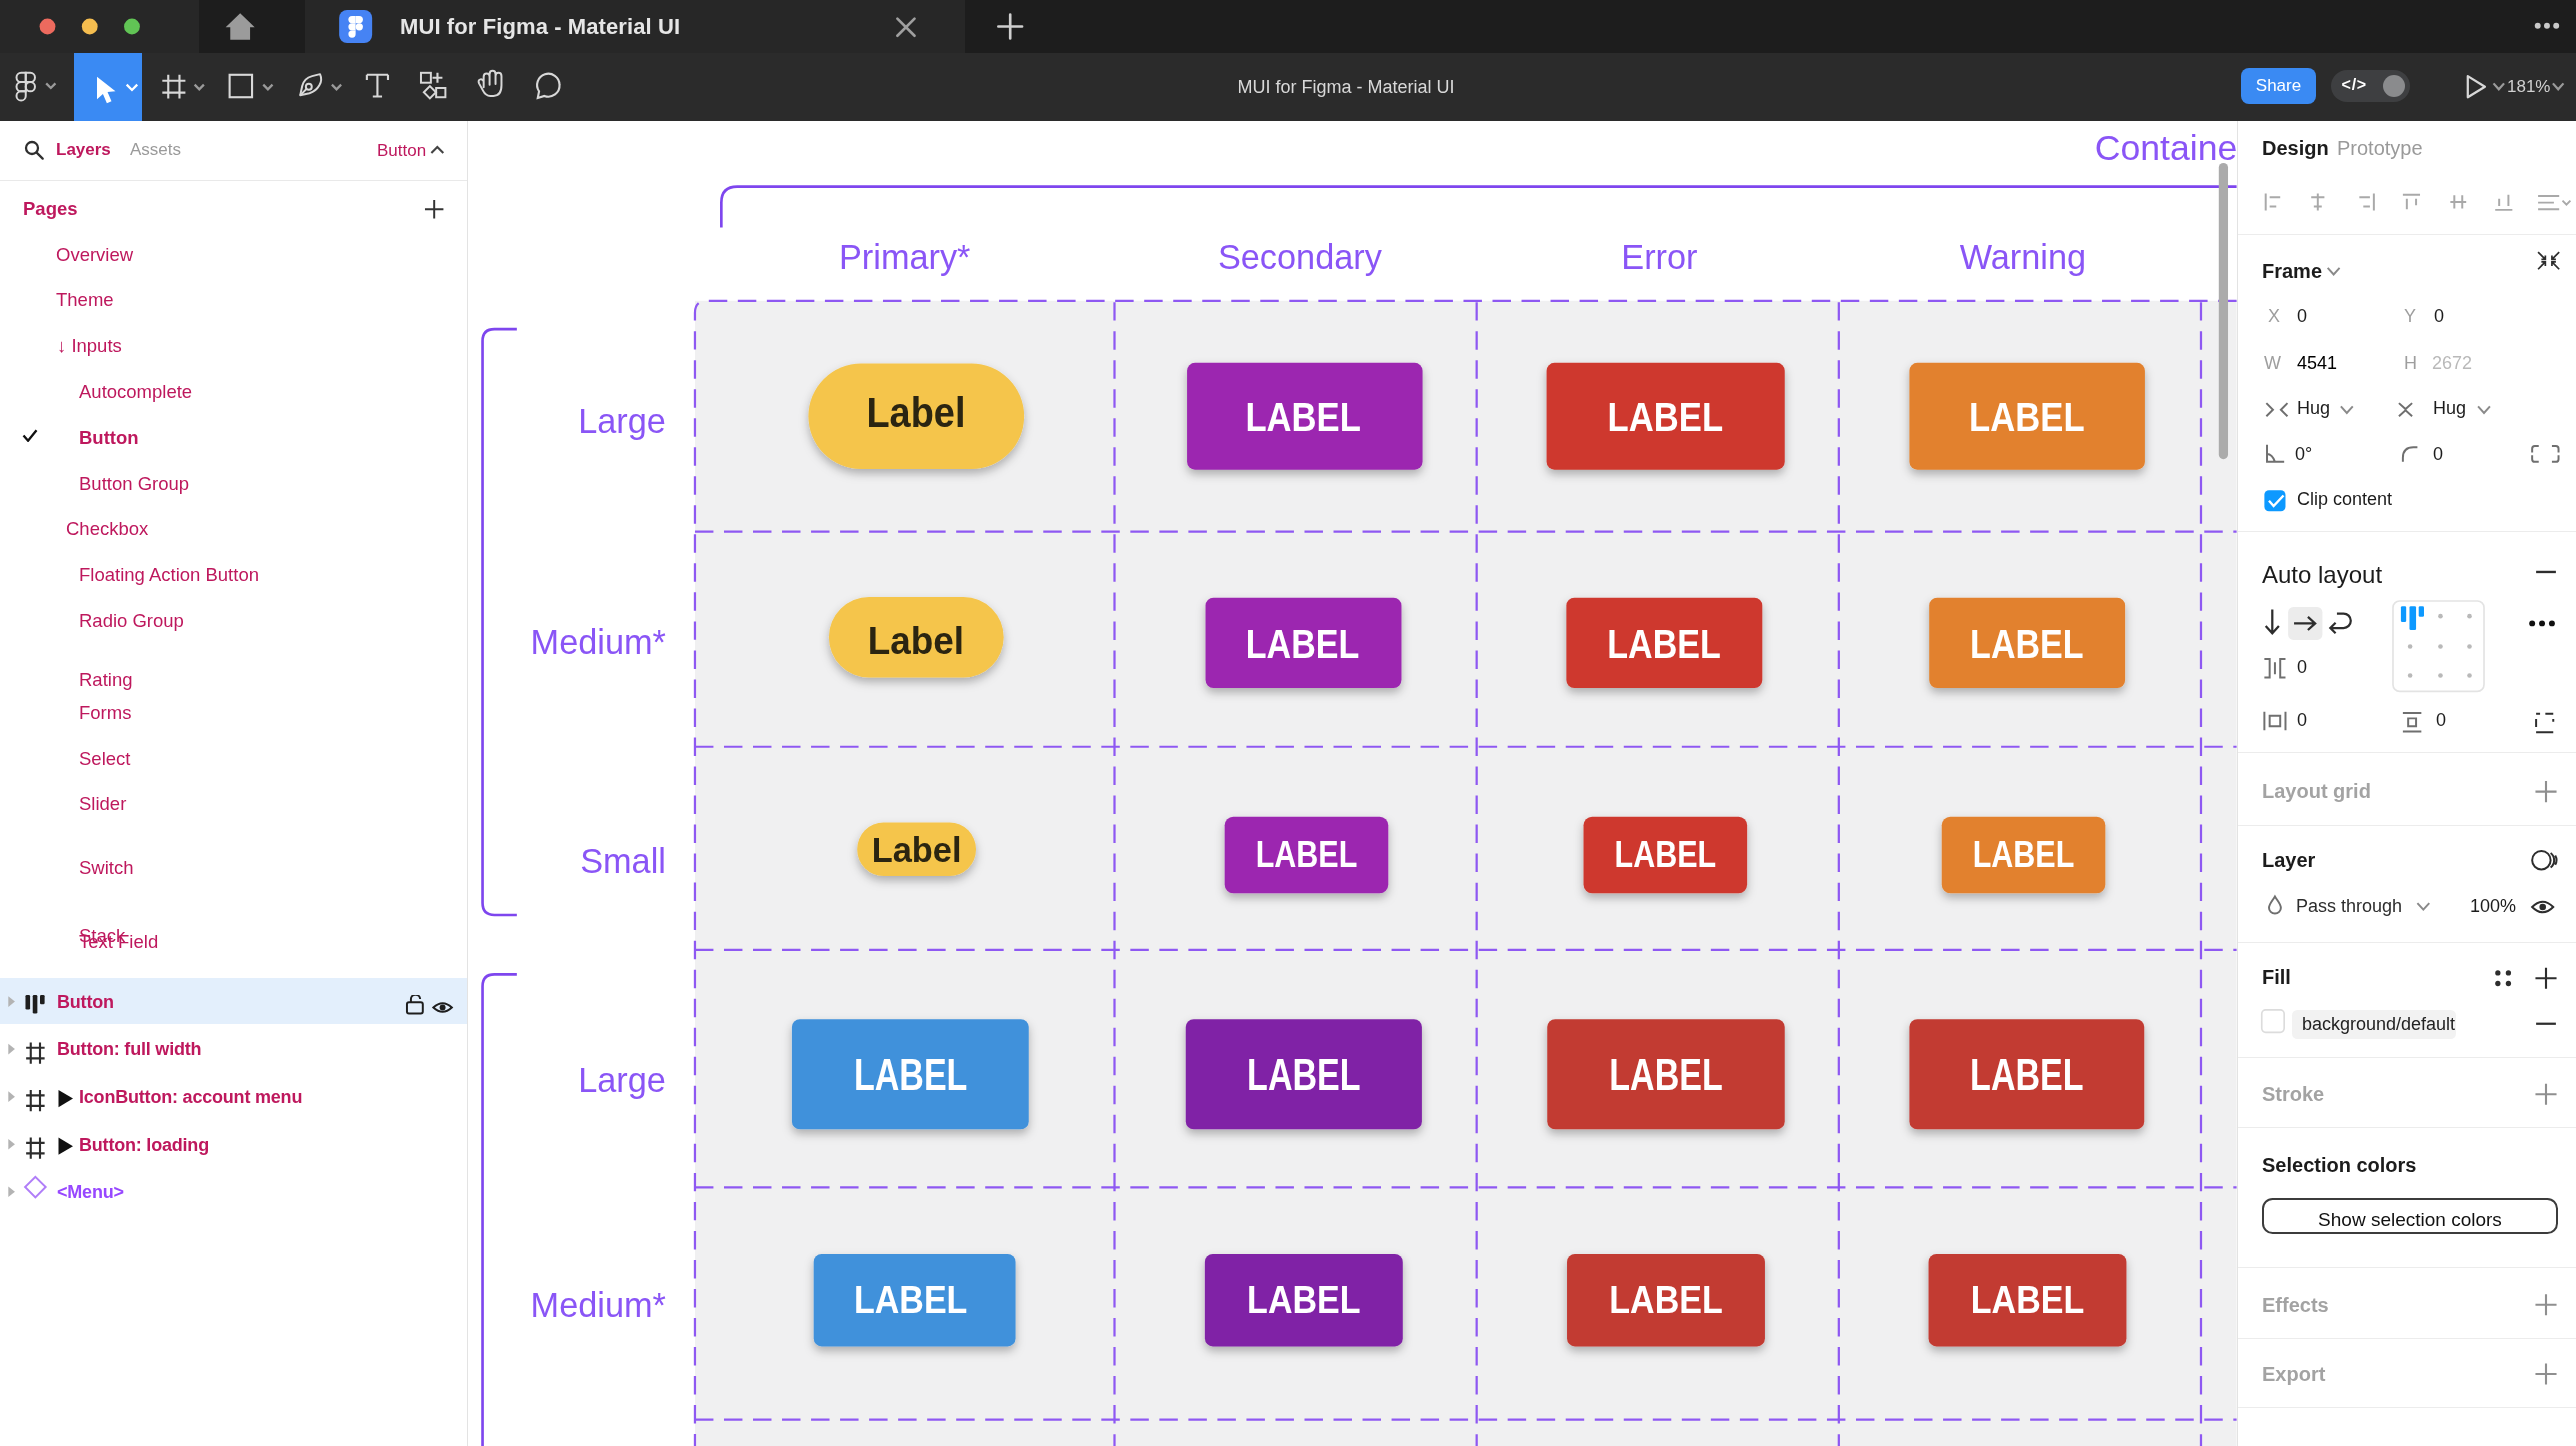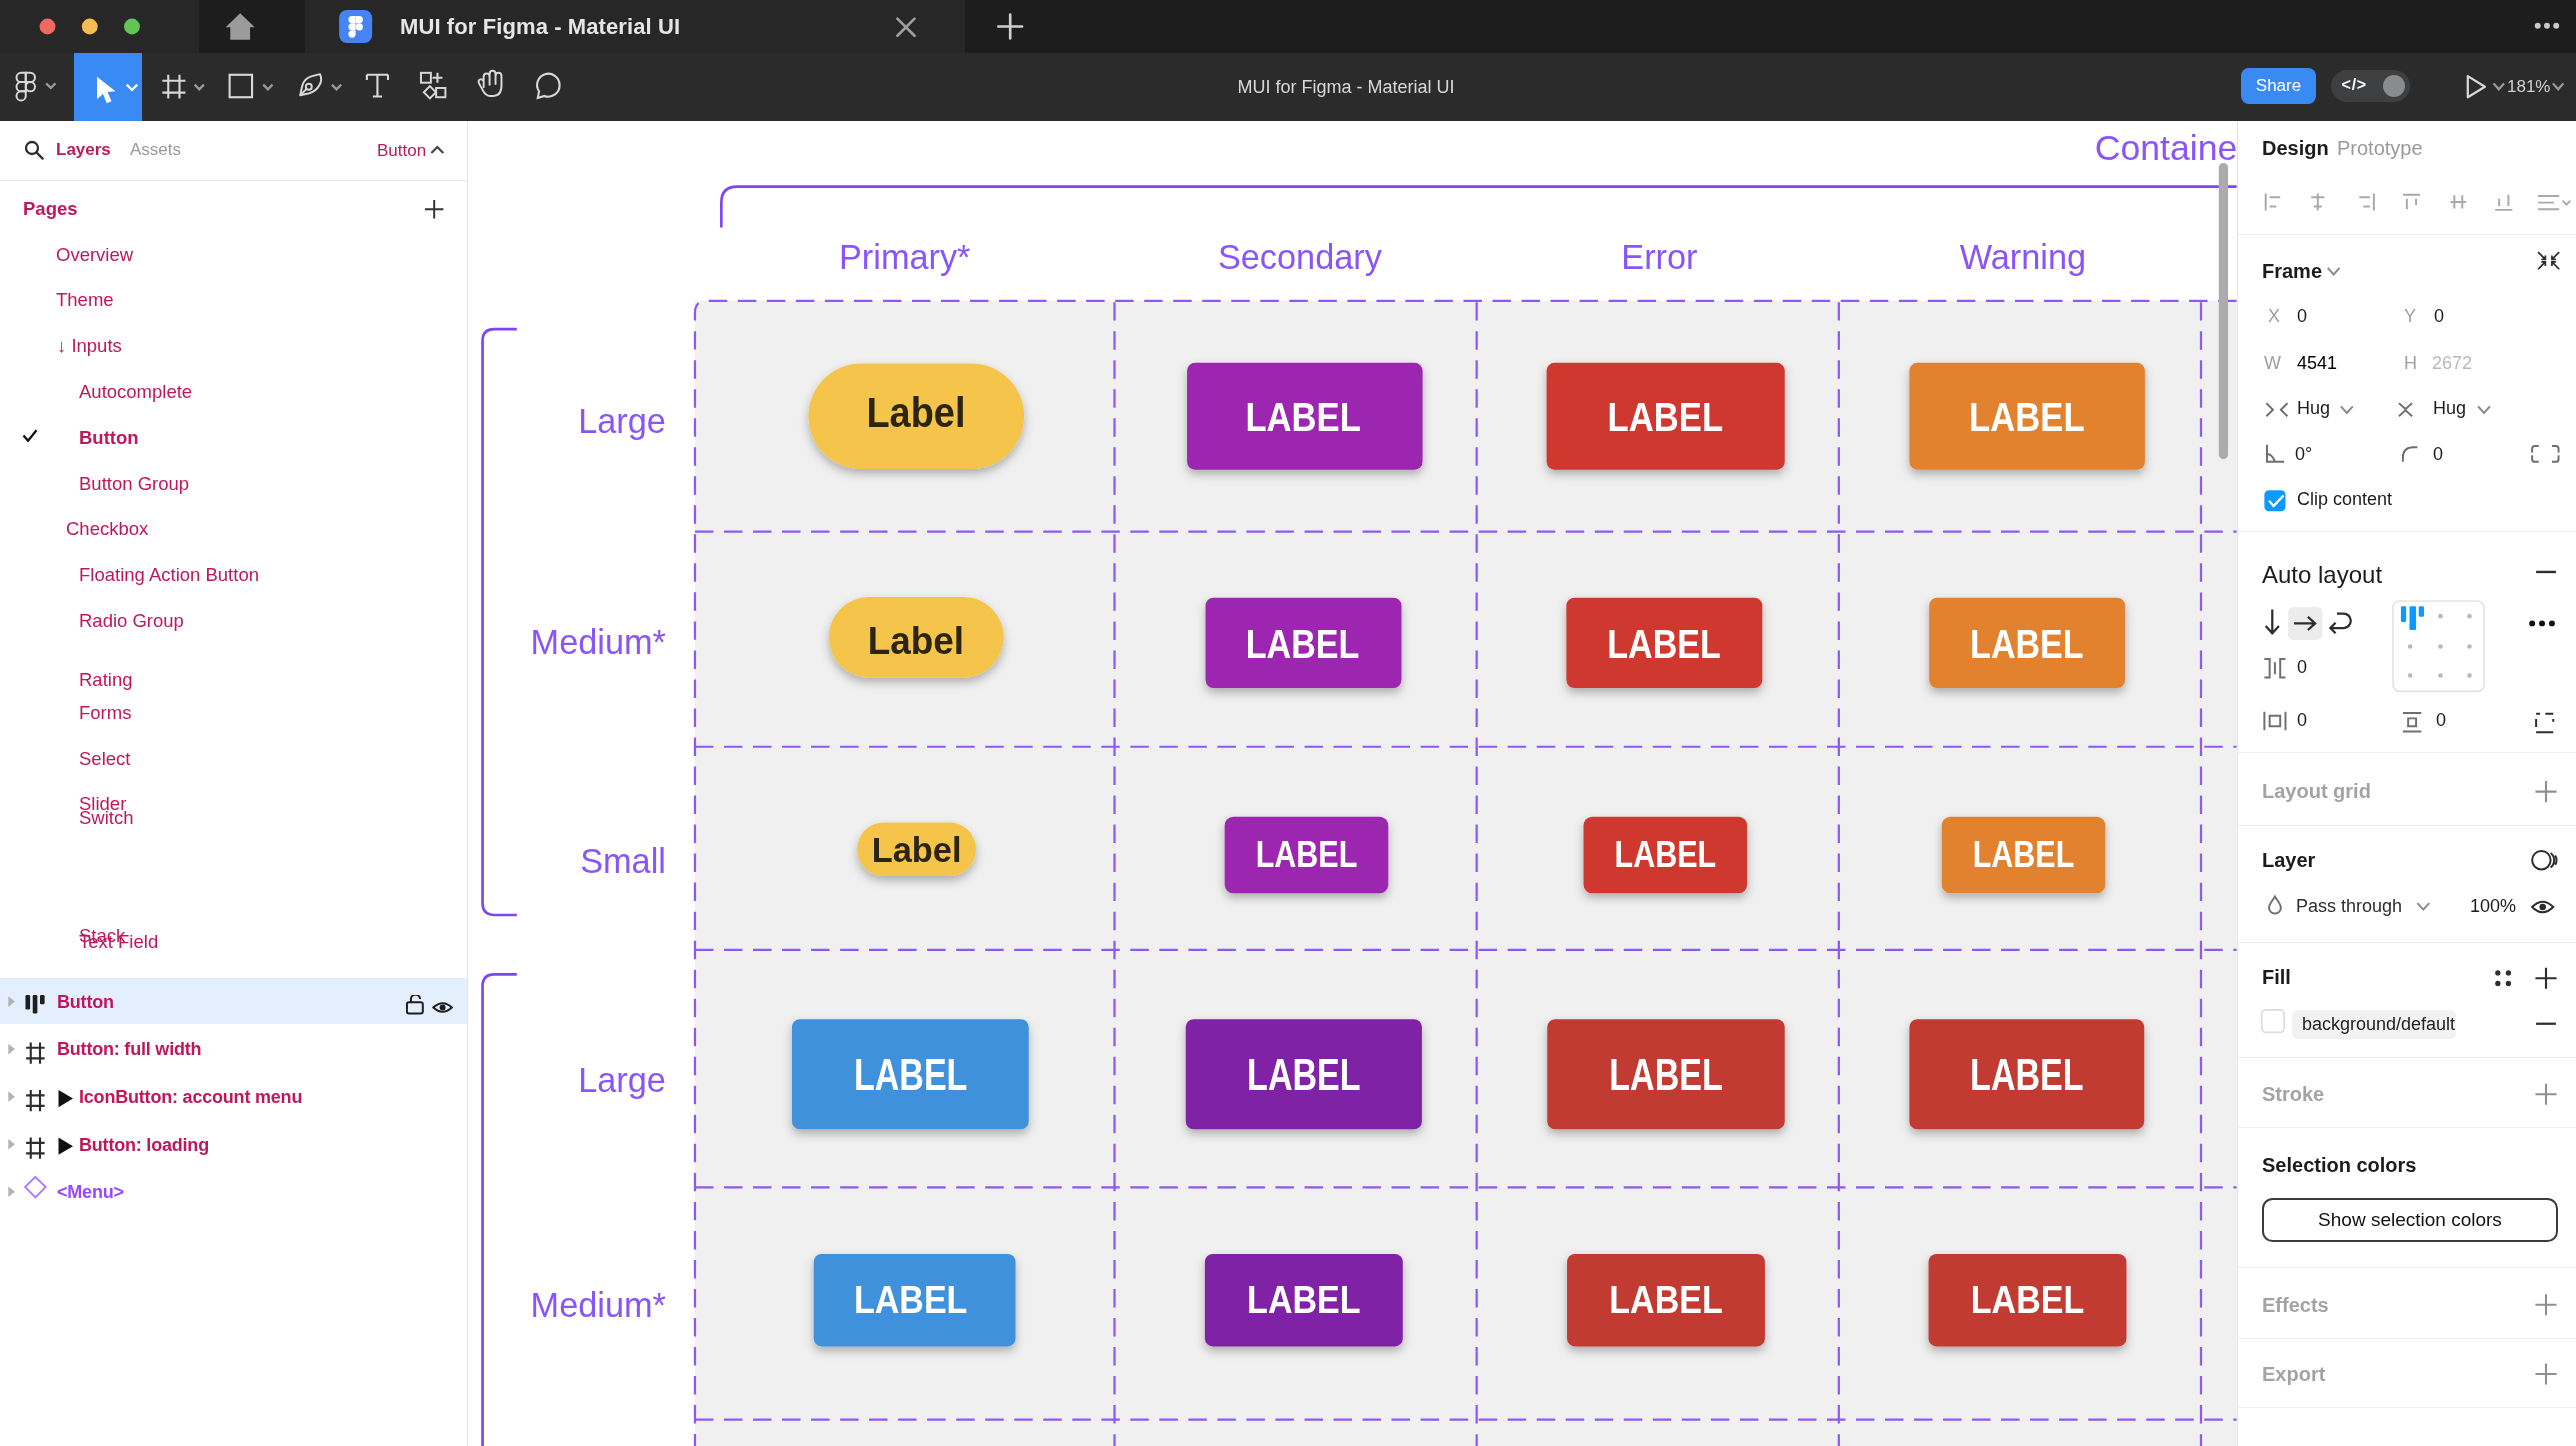--- a/index.html
+++ b/index.html
@@ -239,21 +239,21 @@
     </svg>
   <div class="ltxt" style="left:79px;top:306px;font-weight:700;">Button</div>
   <div class="ltxt" style="left:79px;top:352px;">Button Group</div>
   <div class="ltxt" style="left:66px;top:397px;">Checkbox</div>
   <div class="ltxt" style="left:79px;top:443px;">Floating Action Button</div>
   <div class="ltxt" style="left:79px;top:489px;">Radio Group</div>
   <div class="ltxt" style="left:79px;top:548px;">Rating</div>
   <div class="ltxt" style="left:79px;top:581px;">Forms</div>
   <div class="ltxt" style="left:79px;top:627px;">Select</div>
   <div class="ltxt" style="left:79px;top:672px;">Slider</div>
-  <div class="ltxt" style="left:79px;top:686px;">Switch</div>
+  <div class="ltxt" style="left:79px;top:736px;">Switch</div>
   <div class="ltxt" style="left:79px;top:804px;">Stack</div>
   <div class="ltxt" style="left:79px;top:810px;">Text Field</div>
 
   <svg class="abs" style="left:6.6px;top:874px" width="462" height="330" viewBox="0 0 700 500">
 
     <g fill="#b3b3b3">
       <path d="M2 2 l10 8 l-10 8 z"></path>
       <path d="M2 74 l10 8 l-10 8 z"></path>
       <path d="M2 146 l10 8 l-10 8 z"></path>
       <path d="M2 218 l10 8 l-10 8 z"></path>
@@ -323,21 +323,21 @@
   <div class="rtxt abs" style="left:58px;top:775px;color:#2d2d2d;">Pass through</div>
   <div class="rtxt abs" style="left:232px;top:775px;">100%</div>
   <div class="rdiv abs" style="top:821px;"></div>
   <div class="rtxt abs" style="left:24px;top:845px;font-weight:700;font-size:20px;">Fill</div>
   <div class="abs" style="left:54px;top:889px;width:164px;height:29px;background:#f2f2f2;border-radius:5.3px;"></div>
   <div class="rtxt abs" style="left:64px;top:893px;color:#222;">background/default</div>
   <div class="rdiv abs" style="top:936px;"></div>
   <div class="rtxt abs" style="left:24px;top:962px;font-weight:700;font-size:20px;color:#a3a3a3;">Stroke</div>
   <div class="rdiv abs" style="top:1006px;"></div>
   <div class="rtxt abs" style="left:24px;top:1033px;font-weight:700;font-size:20px;">Selection colors</div>
-  <div class="abs" style="left:24px;top:1077px;width:296px;height:44px;border:2px solid #3c3c3c;border-radius:10.6px;box-sizing:border-box;text-align:center;line-height:40px;font-size:19px;color:#111;">Show selection colors</div>
+  <div class="abs" style="left:24px;top:1077px;width:296px;height:36px;border:2px solid #3c3c3c;border-radius:10.6px;box-sizing:border-box;text-align:center;line-height:40px;font-size:19px;color:#111;">Show selection colors</div>
   <div class="rdiv abs" style="top:1146px;"></div>
   <div class="rtxt abs" style="left:24px;top:1173px;font-weight:700;font-size:20px;color:#a3a3a3;">Effects</div>
   <div class="rdiv abs" style="top:1217px;"></div>
   <div class="rtxt abs" style="left:24px;top:1242px;font-weight:700;font-size:20px;color:#a3a3a3;">Export</div>
   <div class="rdiv abs" style="top:1286px;"></div>
   <svg class="abs" style="left:0;top:0" width="339" height="1326" viewBox="0 0 514 2009">
 
     <g stroke="#a9a9a9" stroke-width="3" fill="none">
       <path d="M42 109 V135 M48 115 H64 M48 129 H58"></path>
       <path d="M122 109 V135 M112 115 H132 M116 129 H128" transform="translate(-1,0)"></path>

